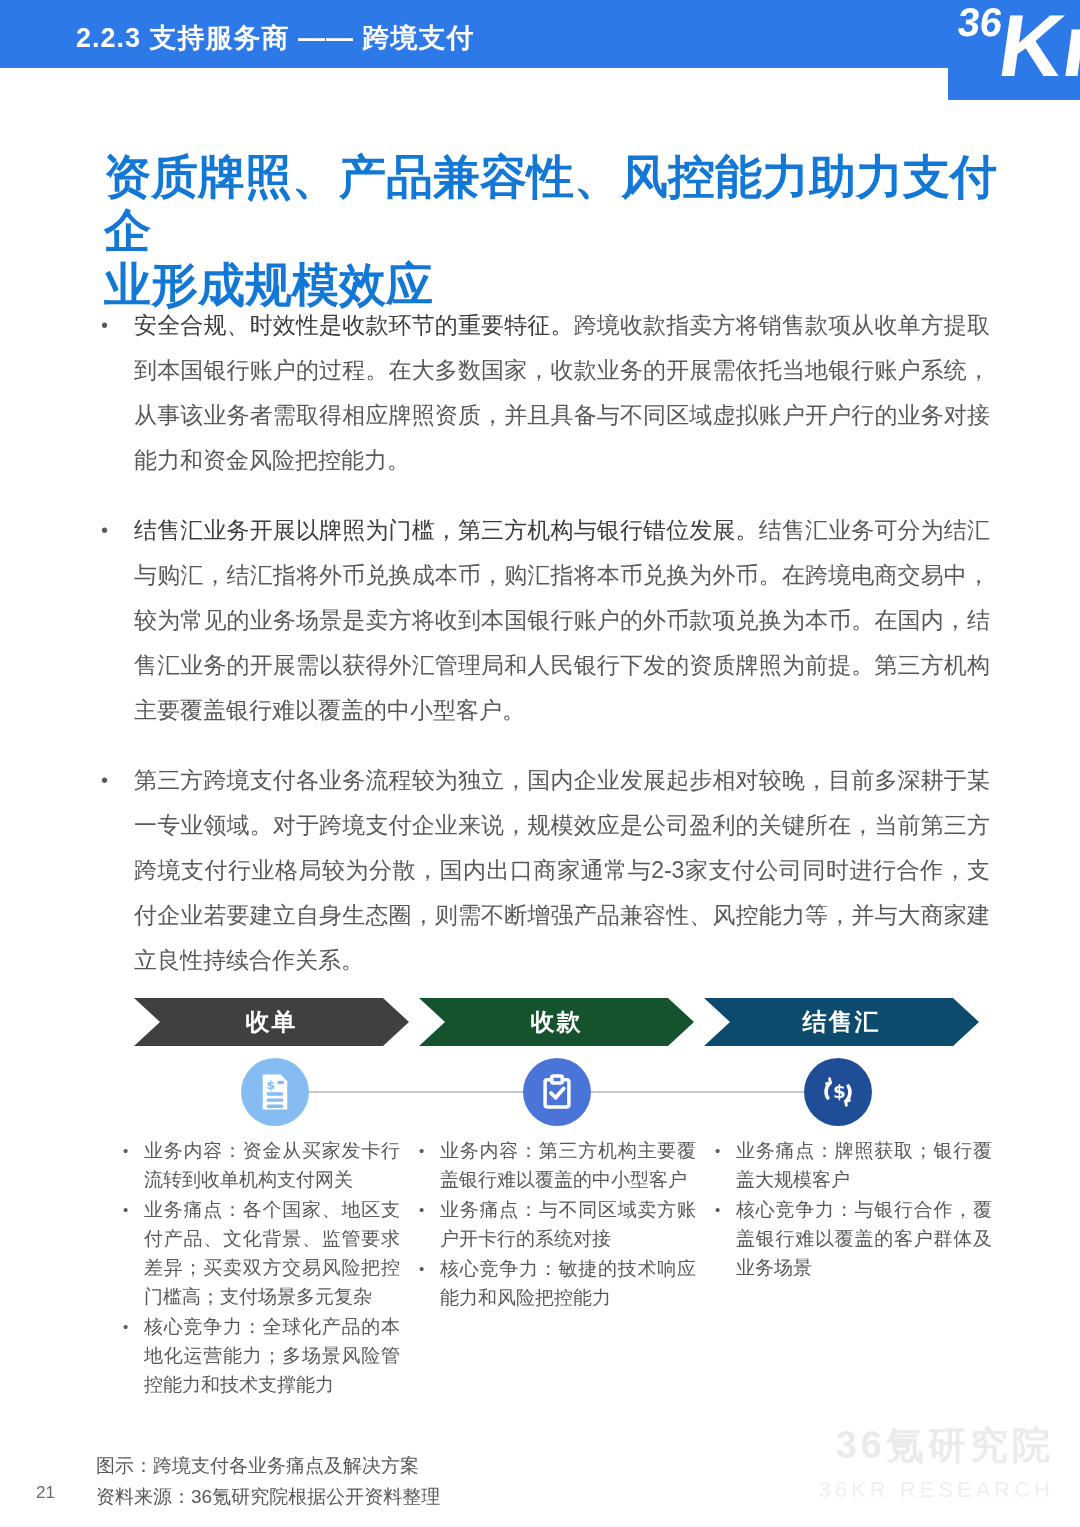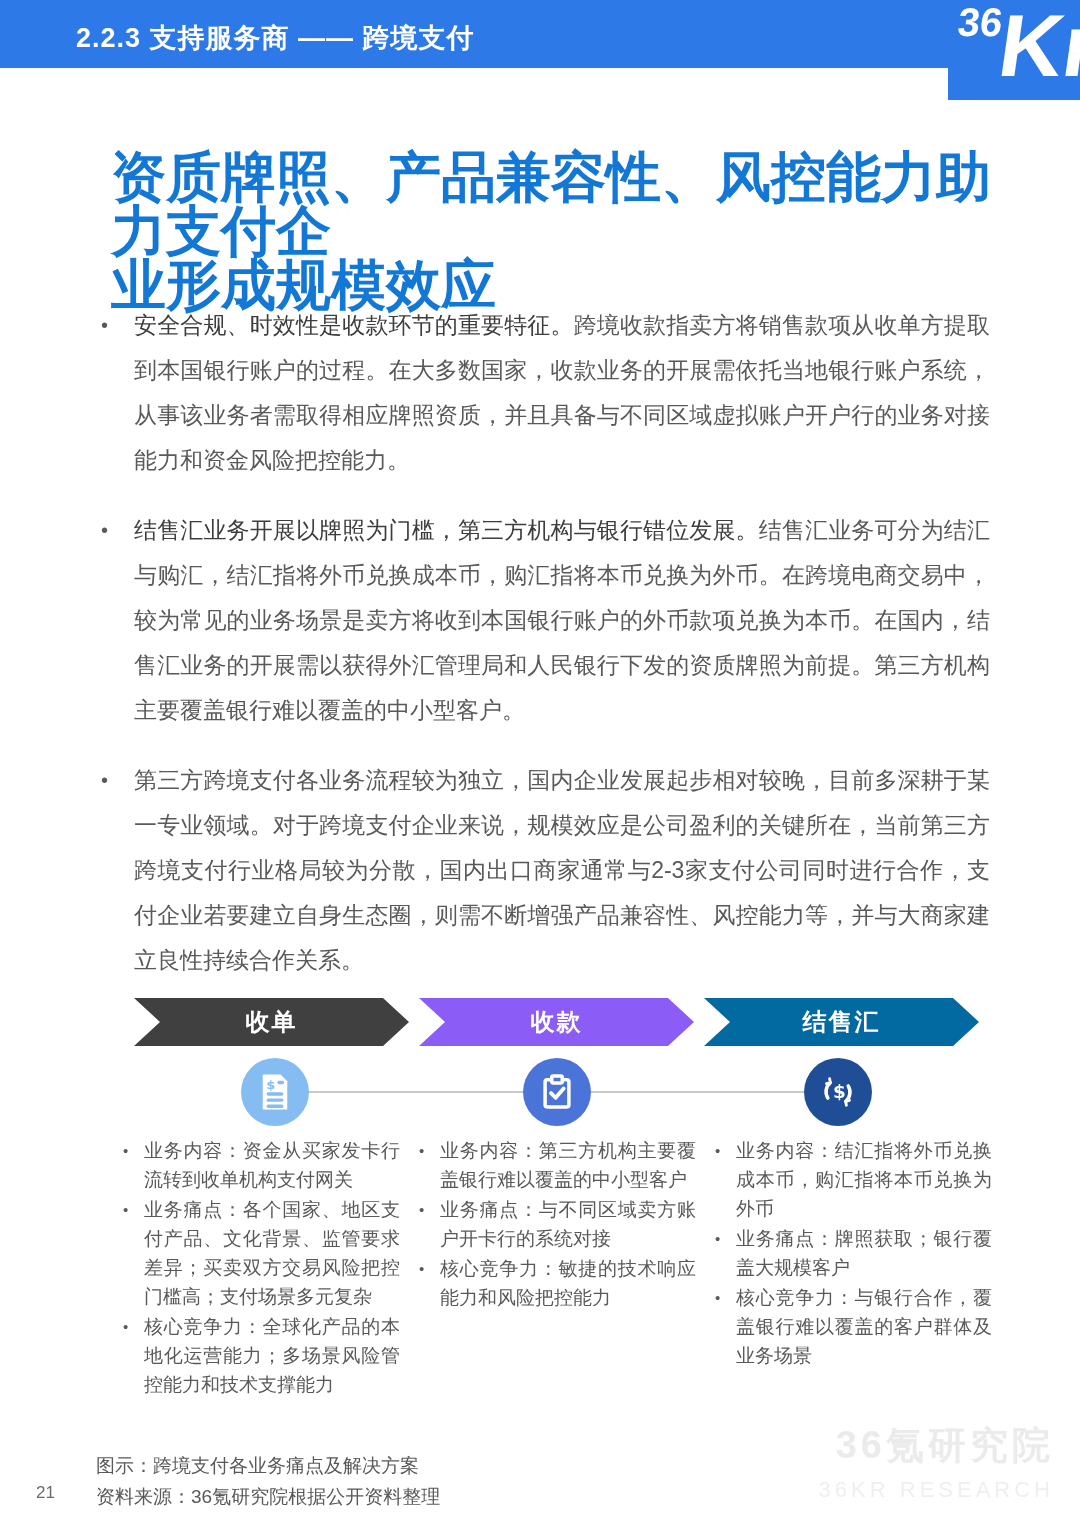--- a/index.html
+++ b/index.html
@@ -14,41 +14,41 @@
   .topbar-title {
     position:absolute; left:76px; top:20px; color:#ffffff;
     font-size:27px; font-weight:bold; letter-spacing:1px; white-space:nowrap;
   }
   .logo { position:absolute; right:0; top:0; width:132px; height:100px; background:#2E79E8; overflow:hidden; }
   .logo-36 { position:absolute; left:10px; top:2px; font-size:40px; font-weight:800; color:#ffffff; transform:skewX(-6deg); line-height:1; }
   .logo-kr { position:absolute; left:52px; top:0px; font-size:88px; font-weight:800; color:#ffffff; transform:skewX(-8deg); line-height:1.05; }
 
   
   .headline {
-    position:absolute; left:111px; top:150px; width:920px;
-    color:#1377D6; font-size:55px; line-height:54px; font-weight:bold;
+    position:absolute; left:104px; top:150px; width:920px;
+    color:#1377D6; font-size:47px; line-height:54px; font-weight:bold;
   }
 
   
   .bullets { position:absolute; left:96px; top:303px; width:894px; }
   .bullet { display:flex; margin-bottom:25px; }
   .bullet-dot { width:38px; flex:0 0 38px; color:#595959; font-size:20px; line-height:45px; padding-left:5px; }
   .bullet-text { flex:1; font-size:23px; line-height:45px; color:#595959; text-align:justify; }
   .bullet-lead { font-weight:normal; color:#3D3D3D; }
 
   
   .stages { position:absolute; left:134px; top:998px; width:845px; display:flex; gap:10px; }
   .stage {
     flex:1; height:48px; display:flex; align-items:center; justify-content:center;
     clip-path:polygon(0 0, calc(100% - 26px) 0, 100% 50%, calc(100% - 26px) 100%, 0 100%, 26px 50%);
   }
   .stage-label { color:#ffffff; font-size:24px; font-weight:bold; letter-spacing:2px; }
   .stage-1 { background:#404040; }
-  .stage-2 { background:#8b5cf6; }
-  .stage-3 { background:#0369a1; }
+  .stage-2 { background:#14532d; }
+  .stage-3 { background:#0c4a6e; }
 
   
   .icons-row { position:absolute; left:134px; top:1058px; width:845px; height:70px; display:flex; }
   .connector { position:absolute; left:140px; right:140px; top:33px; height:2px; background:#C9C9C9; }
   .icon-cell { flex:1; display:flex; justify-content:center; }
   .icon-circle {
     width:68px; height:68px; border-radius:50%; position:relative; z-index:1;
     display:flex; align-items:center; justify-content:center;
   }
   .icon-circle-1 { background:#85BCF2; }
@@ -164,21 +164,20 @@
       <div class="col-item">业务内容：资金从买家发卡行流转到收单机构支付网关</div>
       <div class="col-item">业务痛点：各个国家、地区支付产品、文化背景、监管要求差异；买卖双方交易风险把控门槛高；支付场景多元复杂</div>
       <div class="col-item">核心竞争力：全球化产品的本地化运营能力；多场景风险管控能力和技术支撑能力</div>
     </div>
     <div class="col">
       <div class="col-item">业务内容：第三方机构主要覆盖银行难以覆盖的中小型客户</div>
       <div class="col-item">业务痛点：与不同区域卖方账户开卡行的系统对接</div>
       <div class="col-item">核心竞争力：敏捷的技术响应能力和风险把控能力</div>
     </div>
     <div class="col">
-      <div class="col-item">业务内容：结汇指将外币兑换成本币，购汇指将本币兑换为外币</div>
       <div class="col-item">业务痛点：牌照获取；银行覆盖大规模客户</div>
       <div class="col-item">核心竞争力：与银行合作，覆盖银行难以覆盖的客户群体及业务场景</div>
     </div>
   </div>
 
   <div class="caption-block">
     <div>图示：跨境支付各业务痛点及解决方案</div>
     <div>资料来源：36氪研究院根据公开资料整理</div>
   </div>
   <div class="page-number">21</div>

